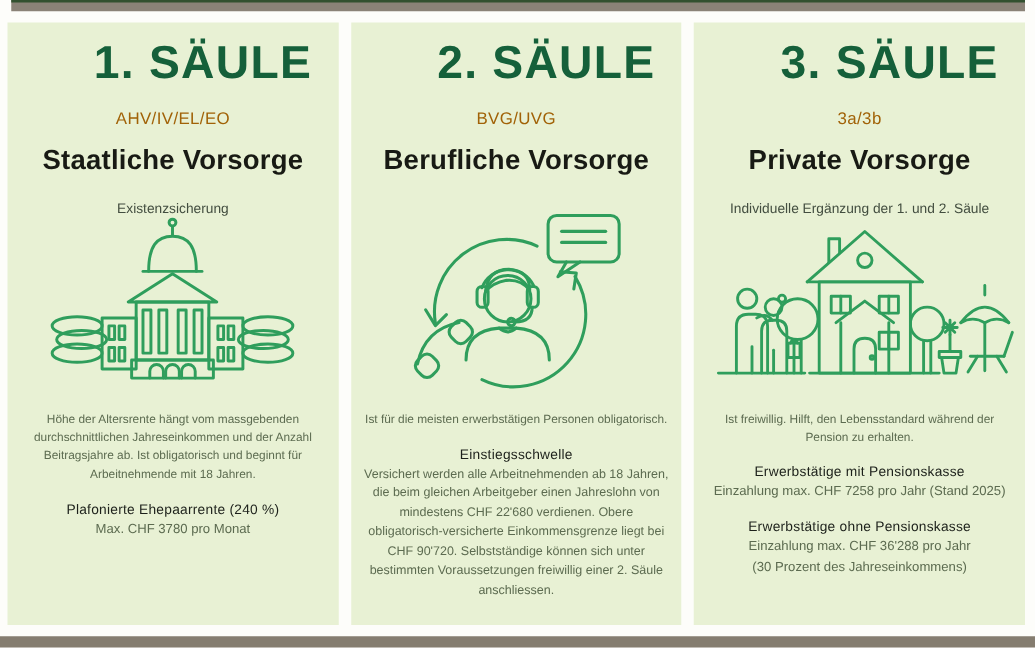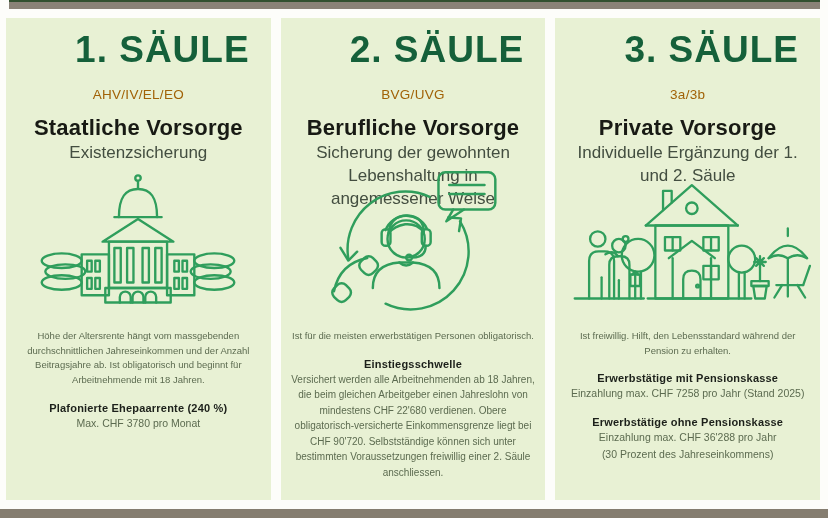--- a/index.html
+++ b/index.html
@@ -30,33 +30,33 @@
     color:#15603a;letter-spacing:1px;padding-left:48px;
   }
   .subtitle{
     margin-top:17px;font-size:13.5px;color:#a16207;letter-spacing:.3px;
   }
   .heading{
     margin:13px 0 1px 0;font-size:22px;font-weight:700;color:#181a14;
     letter-spacing:.2px;
   }
   .subheading{
-    font-size:17px;color:#434e40;line-height:1.35;
-    max-width:236px;margin:1px auto 0 auto;
+    font-size:11px;color:#434e40;line-height:1.35;
+    max-width:236px;margin:19px auto 0 auto;
   }
   .icon-zone{
     height:166px;display:flex;align-items:center;justify-content:center;
   }
   .card-body{padding:4px 10px 0 10px;}
   .desc{
     margin:4px auto 0 auto;max-width:244px;
     font-size:9.5px;line-height:1.55;color:#5c6b50;
   }
   .section-label{
-    margin-top:14px;font-size:11px;font-weight:700;color:#1c201a;
+    margin-top:14px;font-size:11px;font-weight:400;color:#1c201a;
     letter-spacing:.2px;
   }
   .section-line{
     margin-top:2px;font-size:10.5px;line-height:1.45;color:#5c6b50;
   }
   .section-para{
     margin:2px auto 0 auto;max-width:250px;
     font-size:10px;line-height:1.55;color:#5c6b50;
   }
   svg{display:block;}
@@ -125,21 +125,20 @@
         <div class="section-line">Max. CHF 3780 pro Monat</div>
       </div>
     </div>
   </section>
 
   <section class="card">
     <div class="card-header">
       <h1 class="title">2. SÄULE</h1>
       <div class="subtitle">BVG/UVG</div>
       <h2 class="heading">Berufliche Vorsorge</h2>
-      <div class="subheading">Sicherung der gewohnten Lebenshaltung in angemessener Weise</div>
     </div>
     <div class="icon-zone">
       <svg width="196" height="148" viewBox="0 0 200 150">
         <g stroke="#2f9e5c" stroke-width="2.5" fill="none" stroke-linecap="round" stroke-linejoin="round">
 
           <rect x="126" y="8" width="58" height="38" rx="7"></rect>
           <path d="M141 46 L134 58 L152 46"></path>
           <line x1="137" y1="21" x2="173" y2="21"></line>
           <line x1="137" y1="30" x2="173" y2="30"></line>
 

